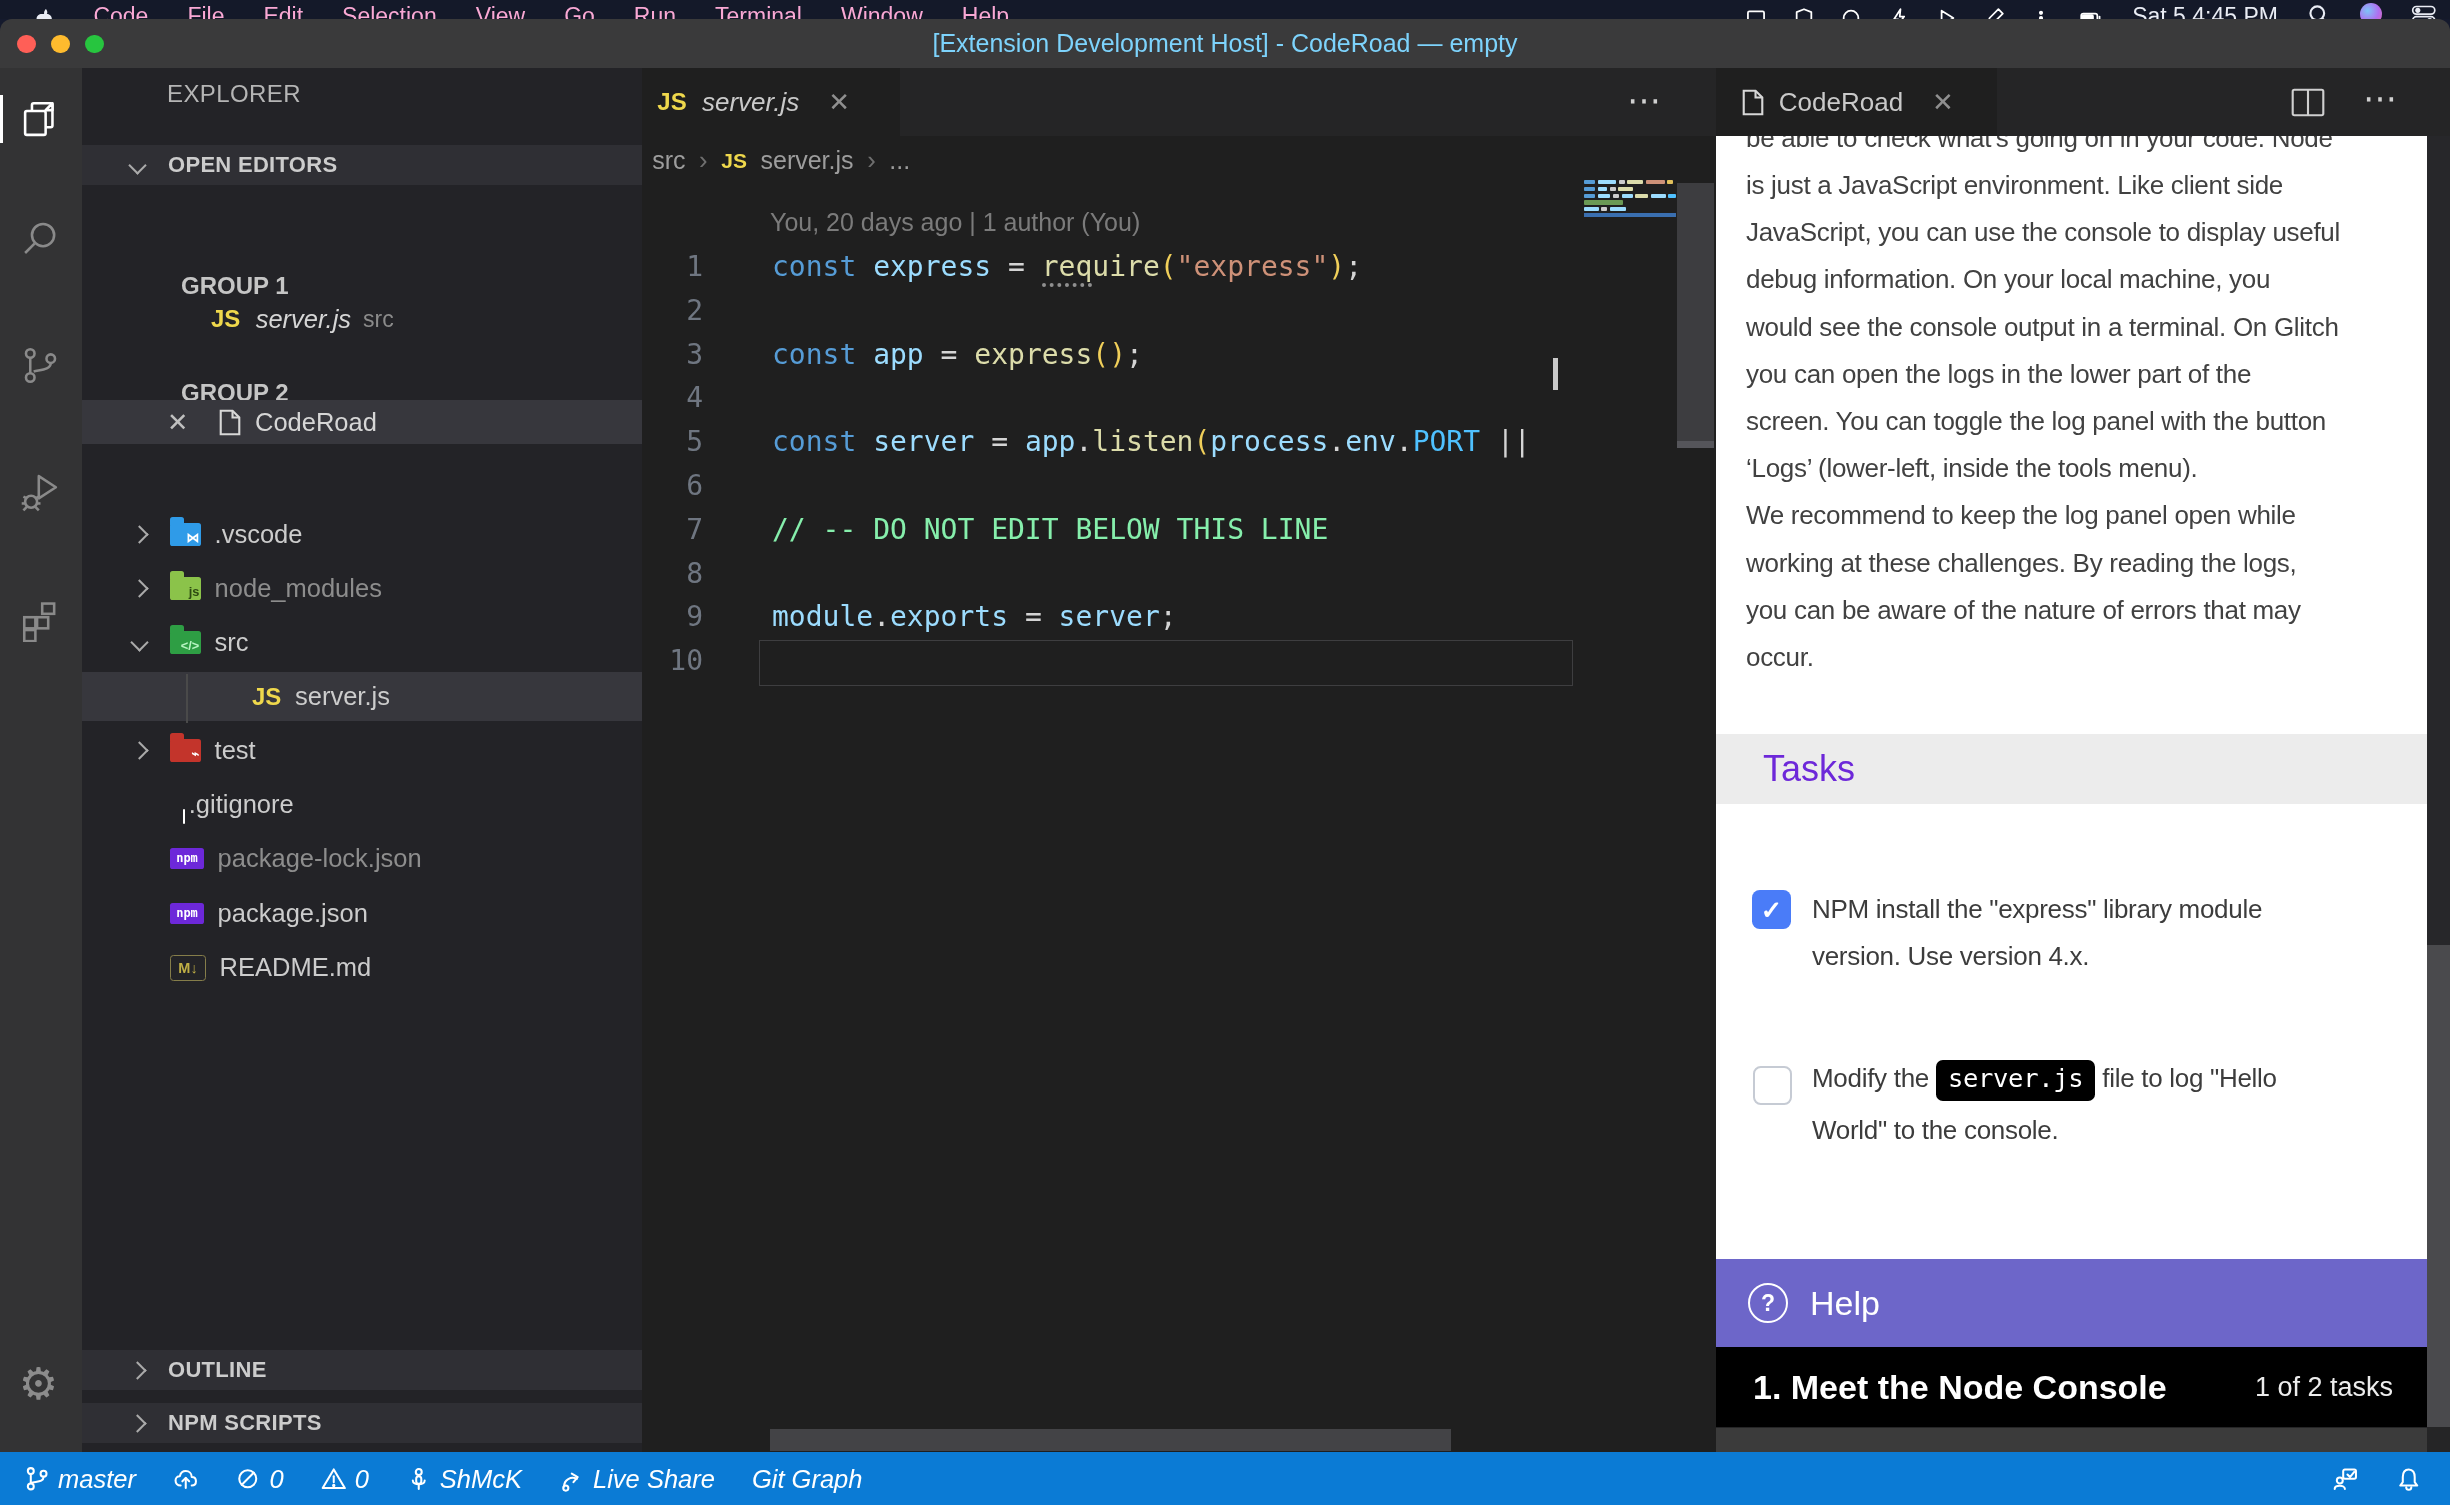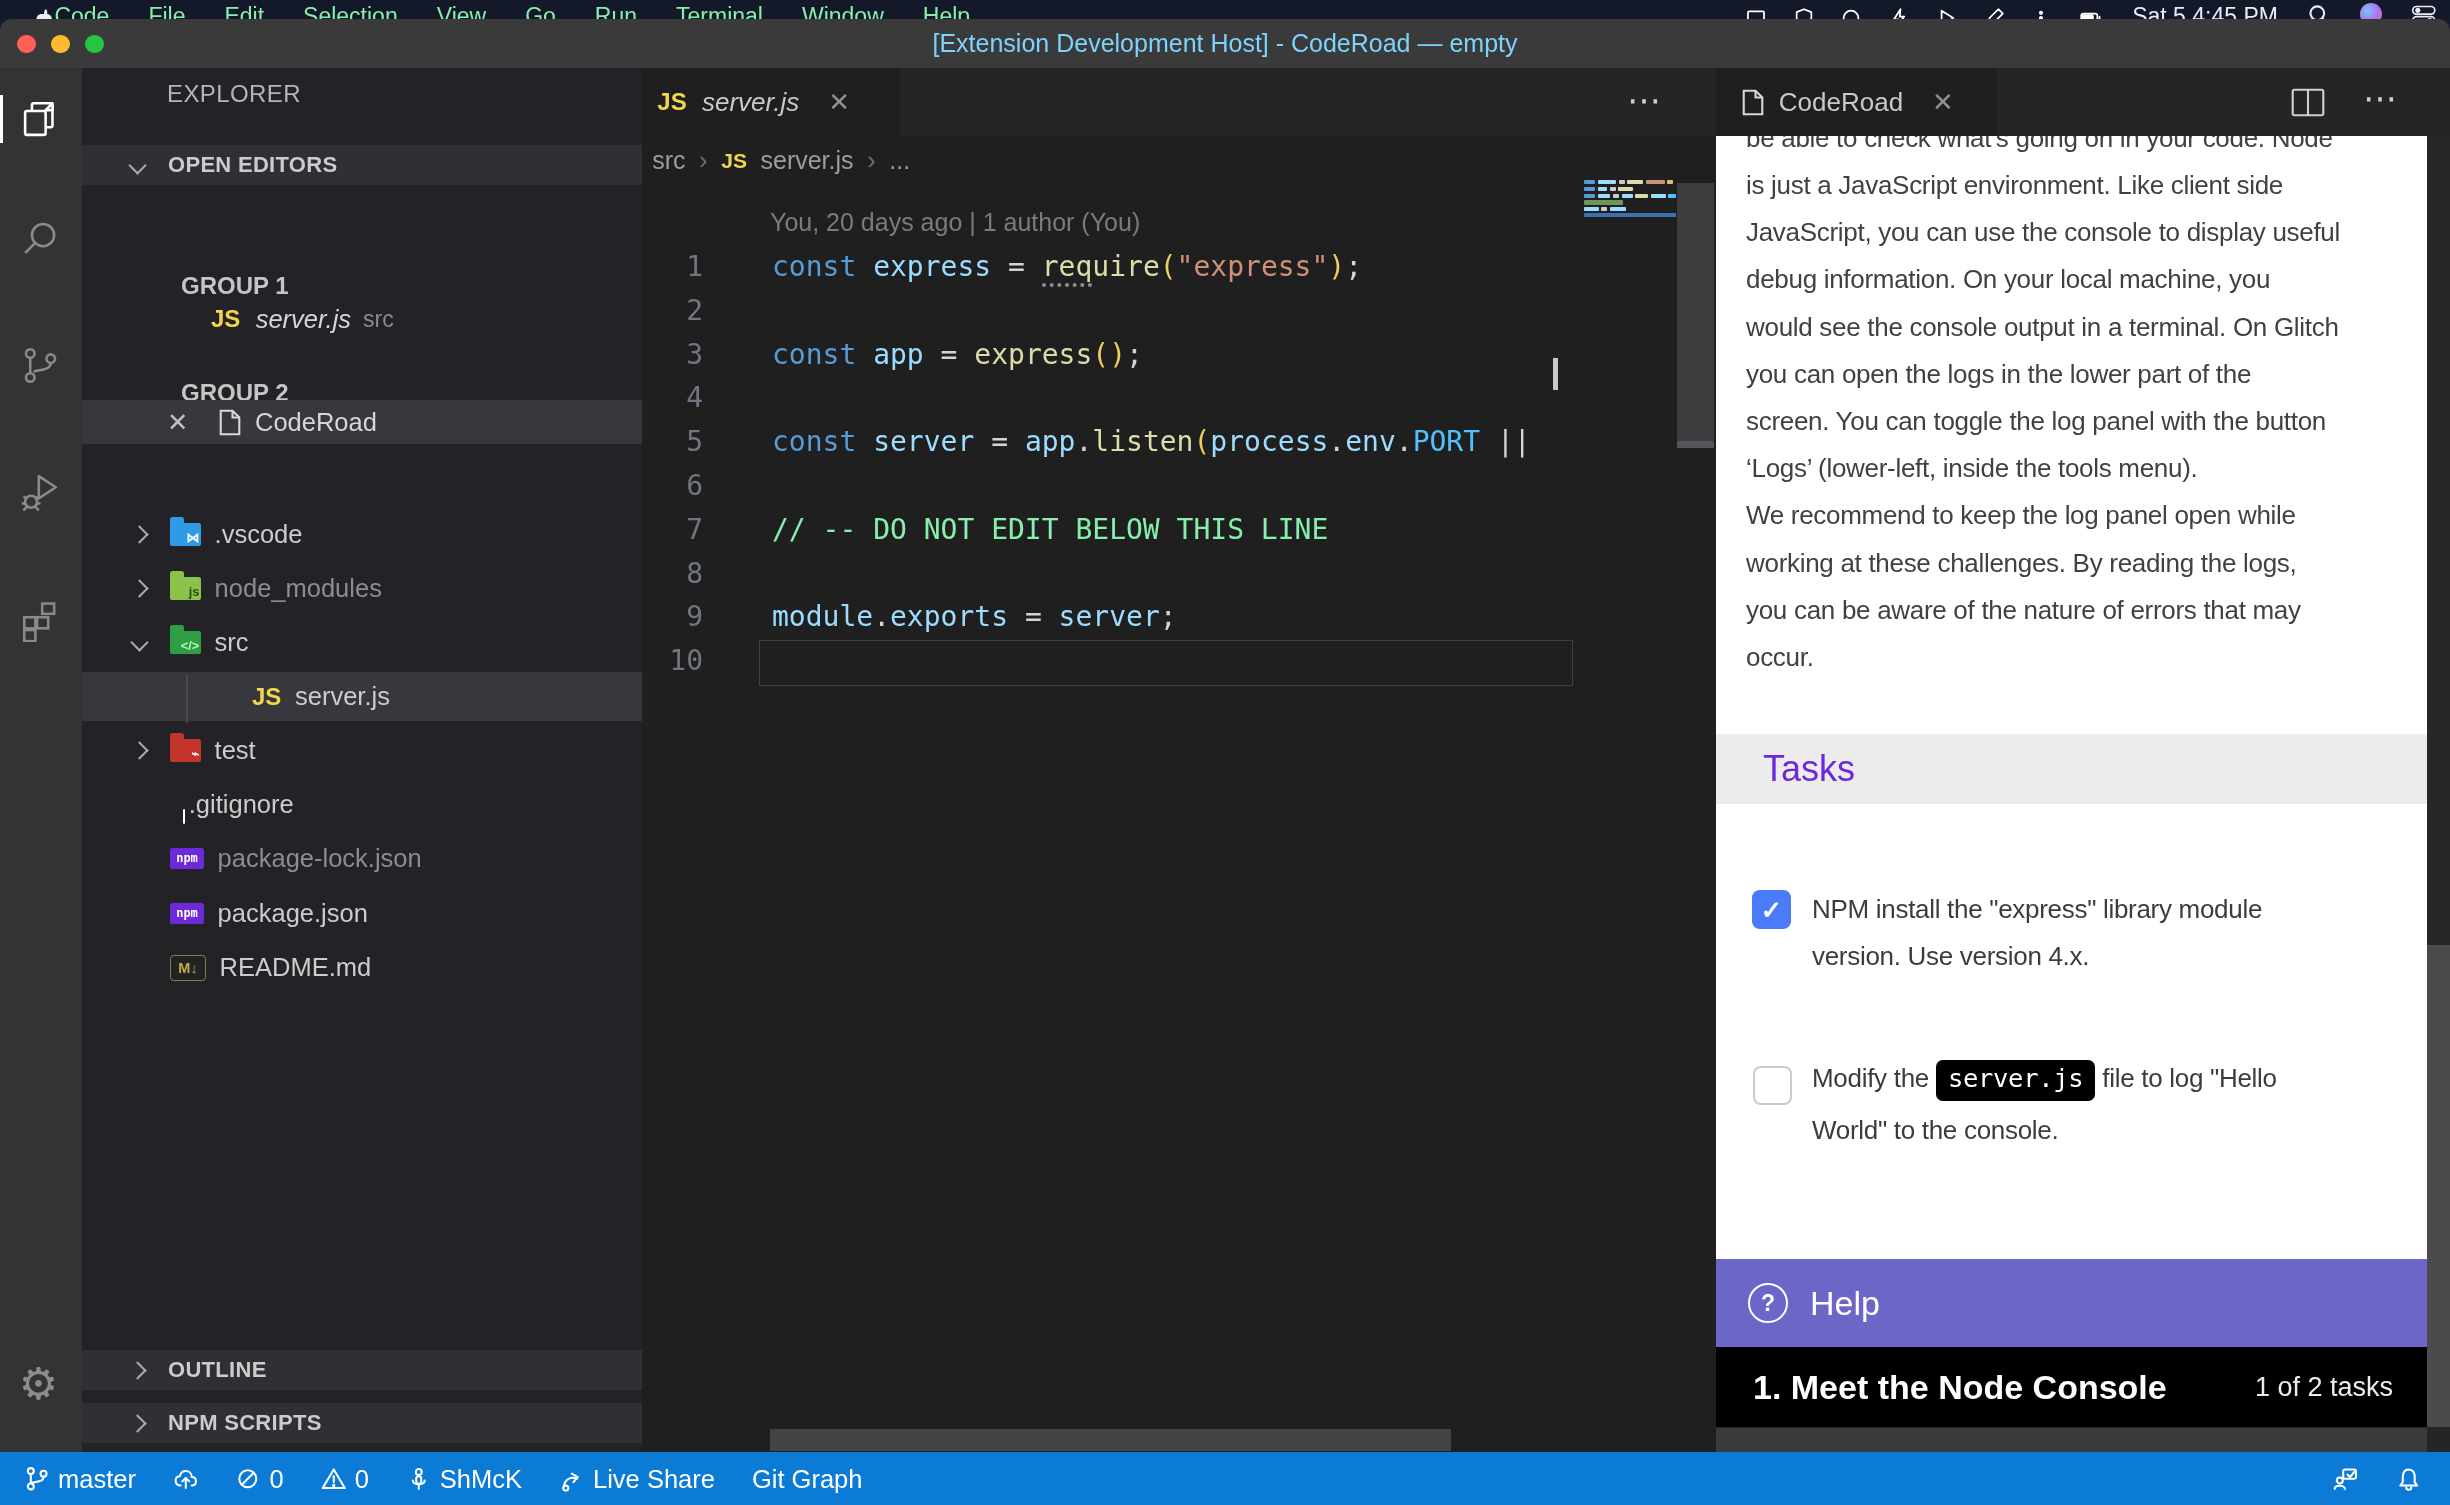--- a/index.html
+++ b/index.html
@@ -2,21 +2,21 @@
 <html style="font-size:13.6px"><head>
 <meta charset="utf-8">
 <style>
   html,body{margin:0;padding:0;background:#151a2d;}
   .stage{position:relative;width:2450px;height:1506px;background:#151a2d;overflow:hidden;
          font-family:"Liberation Sans",sans-serif;-webkit-font-smoothing:antialiased;}
   .abs{position:absolute;}
 
   
   .menubar{left:0;top:0;width:2450px;height:18.7px;background:#141929;overflow:hidden;}
-  .mb-left{position:absolute;left:34px;top:0;display:flex;align-items:flex-end;color:#86efac;
+  .mb-left{position:absolute;left:34px;top:0;display:flex;gap:39px;align-items:flex-end;color:#f9a8d4;
            font-size:23px;line-height:32px;font-weight:500;}
   .mb-right{position:absolute;right:13.6px;top:0;display:flex;gap:29px;align-items:flex-start;color:#e9ecf4;
             font-size:23px;line-height:32px;}
   .mb-right svg,.mb-left svg{margin-top:3.4px;}
   .siri{width:22px;height:22px;border-radius:50%;margin-top:3.4px;
         background:radial-gradient(circle at 35% 35%, #7ec4f8, #b06ef0 55%, #e86aa6);}
 
   
   .titlebar{left:0;top:18.7px;width:2450px;height:49px;background:#3a3a3b;border-radius:12px 12px 0 0;}
   .lights{position:absolute;left:17px;top:16px;display:flex;gap:15.3px;}
@@ -109,21 +109,21 @@
   .helplbl{color:#fff;font-size:34px;margin-left:22px;}
   .footer{position:absolute;left:0;top:1211px;width:711px;height:80px;background:#000;display:flex;align-items:center;}
   .ftitle{margin-left:37px;color:#fff;font-size:34px;font-weight:bold;}
   .fprog{position:absolute;right:34px;color:#ececec;font-size:27px;}
   .bstrip{left:1716px;top:1428px;width:711px;height:25px;background:#3b3b3b;}
   .wsb-top{left:2427px;top:136px;width:23px;height:809px;background:#27272a;}
   .wsb-bot{left:2427px;top:945px;width:23px;height:482px;background:#4a4a4d;}
 
   
   .statusbar{left:0;top:1452px;width:2450px;height:54px;background:#0b7bd5;display:flex;align-items:center;color:#fff;}
-  .sb-left{display:flex;align-items:center;gap:37px;margin-left:24px;}
+  .sb-left{display:flex;align-items:center;gap:37px;margin-left:24px;font-style:italic;}
   .sb-item{display:flex;align-items:center;gap:8.5px;font-size:25.5px;}
   .sb-right{position:absolute;right:29px;display:flex;align-items:center;gap:37px;}
   svg{display:block;}
 </style>
 </head>
 <body>
 
 <div class="stage">
 
   <div class="abs menubar">

